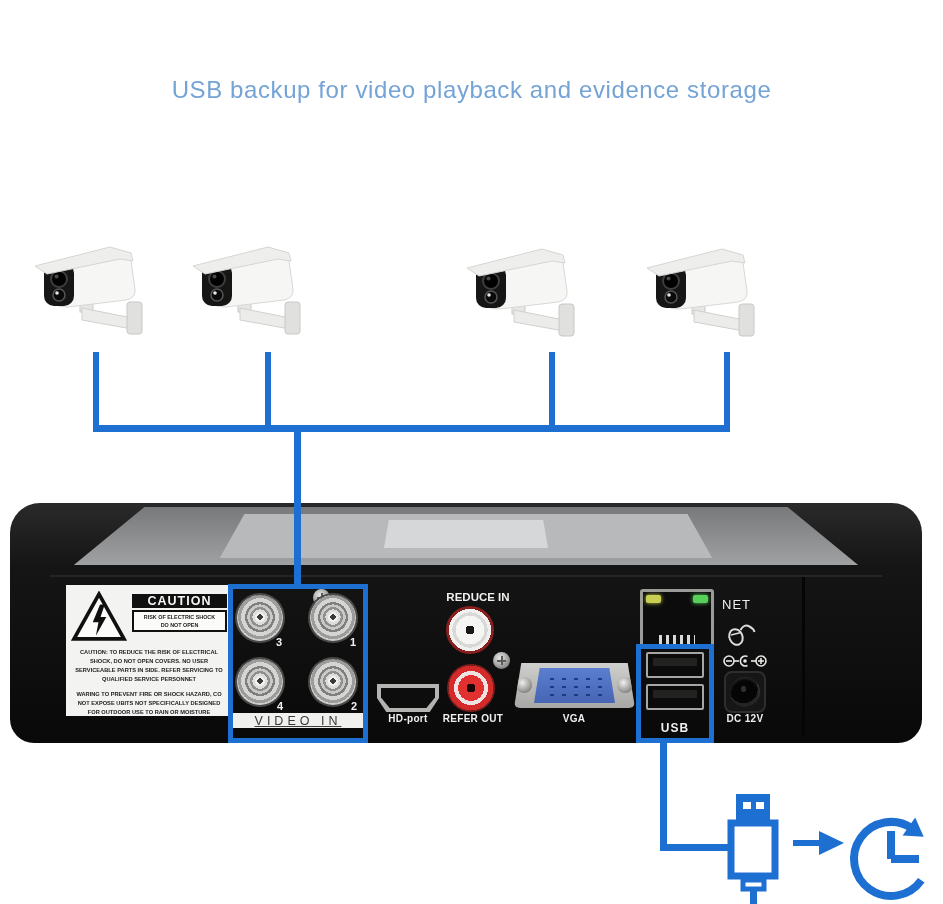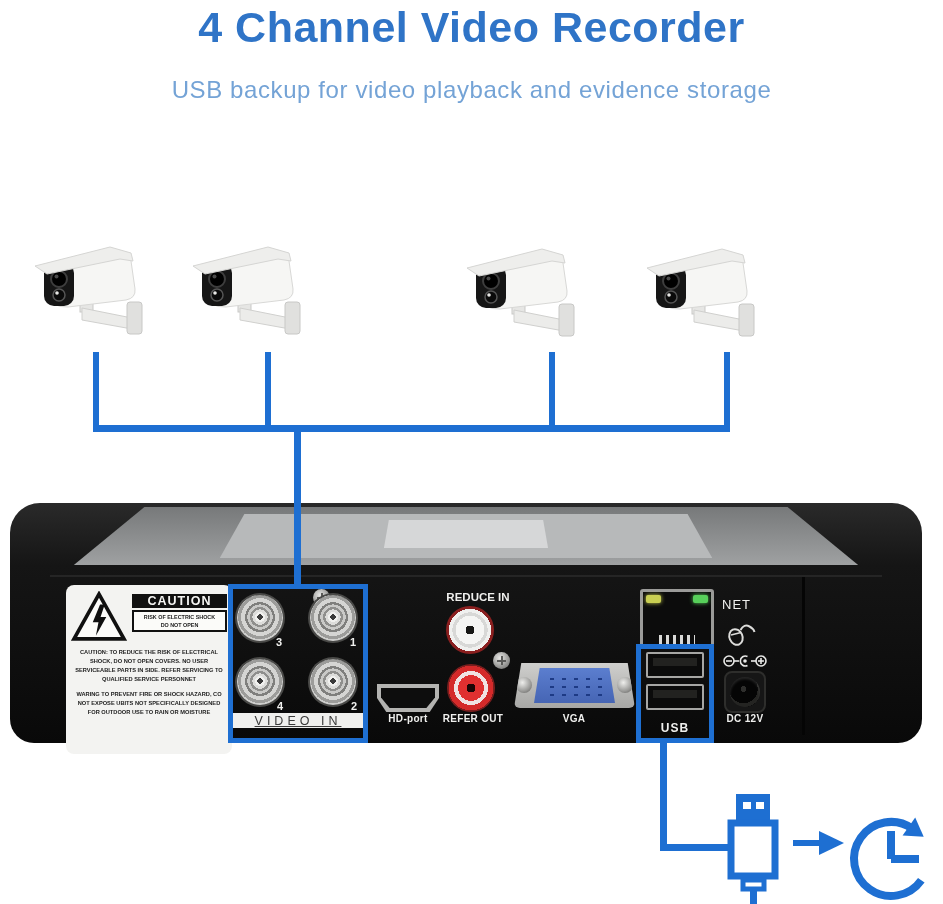--- a/index.html
+++ b/index.html
@@ -41,22 +41,22 @@
               background:linear-gradient(180deg,#77797a,#9fa1a2);
               clip-path:polygon(9% 0,91% 0,100% 100%,0 100%); }
   .top-inset { position:absolute; left:23%; top:11px; width:54%; height:44px;
                background:#b7b9ba; clip-path:polygon(5% 0,95% 0,100% 100%,0 100%); }
   .top-center { position:absolute; left:41%; top:17px; width:18%; height:28px;
                 background:#d6d7d8; clip-path:polygon(3% 0,97% 0,100% 100%,0 100%); }
   .panel-seam-top { position:absolute; left:40px; top:72px; width:832px; height:2px; background:#2c2c2c; opacity:.7; }
   .panel-seam-right { position:absolute; left:792px; top:74px; width:3px; height:158px; background:#050505; }
 
   
-  .caution { position:absolute; left:56px; top:82px; width:166px; height:169px;
-             background:#f3f3f1; border-radius:8px; padding:6px 5px 3px; color:#1c1c1c; }
+  .caution { position:absolute; left:56px; top:82px; width:166px; height:131px;
+             background:#f3f3f1; border-radius:0; padding:6px 5px 3px; color:#1c1c1c; }
   .caut-top { display:flex; gap:5px; align-items:flex-start; }
   .warn-tri { width:56px; height:52px; flex:0 0 auto; }
   .caut-right { flex:1; padding-top:3px; }
   .caut-head { background:#101010; color:#f5f5f3; text-align:center; font-weight:700;
                font-size:12.5px; letter-spacing:1px; padding:0 2px; }
   .caut-sub { border:2px solid #101010; background:#fbfbf9; font-size:5.4px; font-weight:700;
               text-align:center; line-height:1.5; padding:1px 0; margin-top:2px; }
   .caut-para { font-size:5.7px; font-weight:600; text-align:center; line-height:1.6; margin-top:5px; color:#222; }
 
   
@@ -155,21 +155,20 @@
   
   .usb-drive-icon { position:absolute; left:718px; top:790px; width:72px; height:114px; z-index:6; }
   .arrow-right-icon { position:absolute; left:792px; top:828px; width:52px; height:30px; z-index:6; }
   .backup-clock-icon { position:absolute; left:844px; top:806px; width:99px; height:98px; z-index:6; }
 </style>
 </head>
 <body>
 
 <div class="stage">
 
-  <div class="title">4 Channel Video Recorder</div>
   <div class="subtitle">USB backup for video playback and evidence storage</div>
 
   <svg width="0" height="0" style="position:absolute" aria-hidden="true">
     <defs>
       <symbol id="cam" viewBox="0 0 120 104">
 
         <rect x="50" y="58" width="13" height="16" fill="#e6e6e4" stroke="#c9c9c7"></rect>
         <path d="M52 70 L102 80 L102 91 L52 82 Z" fill="#ececea" stroke="#d0d0ce"></path>
         <rect x="97" y="64" width="15" height="32" rx="3" fill="#e0e0de" stroke="#c8c8c6"></rect>
 

